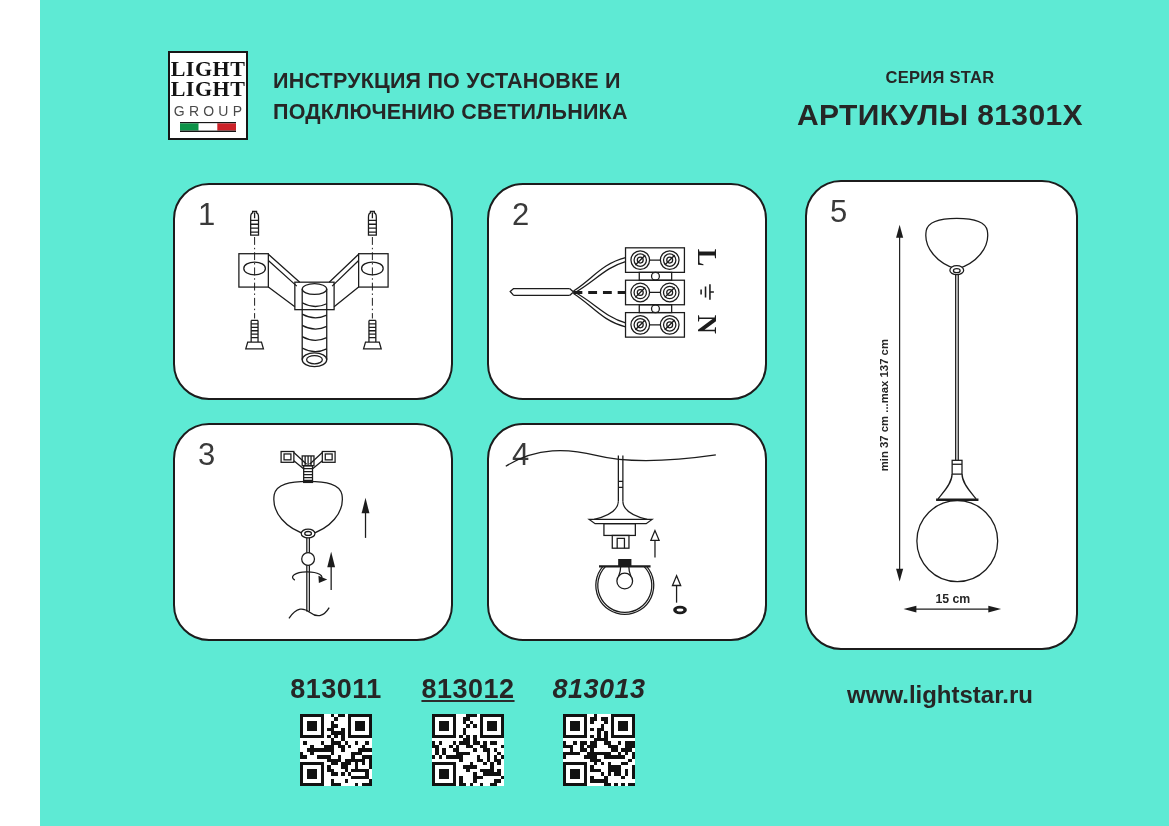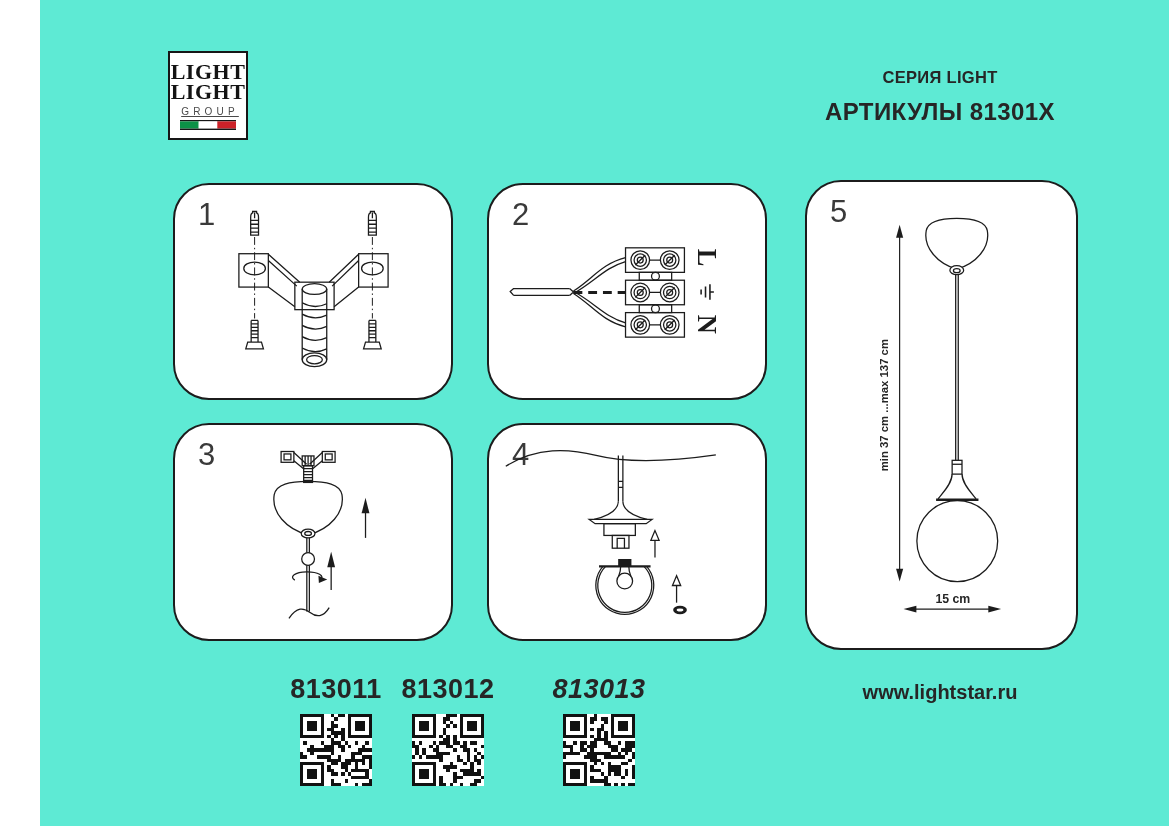--- a/index.html
+++ b/index.html
@@ -4,68 +4,72 @@
 <style>
   html,body{margin:0;padding:0;background:#fff;}
   .page{position:relative;width:1169px;height:826px;background:#5eead4;overflow:hidden;
         font-family:"Liberation Sans",sans-serif;color:#2d2d2d;margin-left:40px;}
   
   .logo{position:absolute;left:128px;top:51px;width:80px;height:89px;background:#fff;
         border:2px solid #161616;box-sizing:border-box;display:flex;flex-direction:column;
         align-items:center;justify-content:center;}
   .logo-word{font-family:"Liberation Serif",serif;font-weight:700;font-size:22px;line-height:20px;
         letter-spacing:.5px;color:#131313;}
-  .logo-group{font-size:10px;letter-spacing:4.2px;color:#4a4a4a;margin-top:4px;margin-left:4px;text-decoration:underline;}
+  .logo-group{font-size:14px;letter-spacing:4.2px;color:#4a4a4a;margin-top:4px;margin-left:4px;}
   .logo-flag{margin-top:3px;display:block;}
   .title{position:absolute;left:233px;top:66px;font-weight:700;font-size:21.5px;line-height:31px;
         color:#262626;letter-spacing:.2px;}
   .series-block{position:absolute;left:750px;top:68px;width:300px;text-align:center;}
   .series{font-weight:700;font-size:16.5px;color:#262626;letter-spacing:.3px;}
-  .articles{font-weight:700;font-size:24px;color:#262626;margin-top:11px;letter-spacing:.4px;}
+  .articles{font-weight:700;font-size:30px;color:#262626;margin-top:11px;letter-spacing:.4px;}
   
   .panel{position:absolute;border:2px solid #1c1c1c;border-radius:36px;box-sizing:border-box;background:#fff;}
   #p1{left:133px;top:183px;width:280px;height:217px;}
   #p2{left:447px;top:183px;width:280px;height:217px;}
   #p3{left:133px;top:423px;width:280px;height:218px;}
   #p4{left:447px;top:423px;width:280px;height:218px;}
   #p5{left:765px;top:180px;width:273px;height:470px;}
   .panel-num{position:absolute;left:23px;top:12px;font-size:31px;color:#3a3a3a;font-weight:400;}
   .panel svg.art{position:absolute;left:0;top:0;width:100%;height:100%;}
   svg text{font-family:"Liberation Sans",sans-serif;}
   svg text.serif-label{font-family:"Liberation Serif",serif;}
   
   .article-block{position:absolute;top:674px;width:96px;text-align:center;}
-  #ab1{left:248px;} #ab2{left:360px;} #ab3{left:511px;font-style:italic;}
+  #ab1{left:248px;} #ab2{left:380px;text-decoration:underline;} #ab3{left:511px;font-style:italic;}
   .article-code{font-weight:700;font-size:27px;color:#262626;letter-spacing:.5px;}
   .qr{width:72px;height:72px;margin:9px auto 0;}
   .qr svg{width:100%;height:100%;display:block;}
   .website{position:absolute;left:760px;top:681px;width:280px;text-align:center;
-        font-weight:700;font-size:20px;color:#262626;}
+        font-weight:700;font-size:24px;color:#262626;}
 </style>
 </head>
 <body>
 
 <div class="page">
 
   <div class="logo">
     <div class="logo-word">LIGHT</div>
     <div class="logo-word">LIGHT</div>
     <div class="logo-group">GROUP</div>
     <svg class="logo-flag" width="56" height="10">
       <rect x="0" y="0" width="56" height="1.4" fill="#161616"></rect>
       <rect x="0" y="1.4" width="18.7" height="7.2" fill="#0c9247"></rect>
       <rect x="18.7" y="1.4" width="18.6" height="7.2" fill="#ffffff"></rect>
       <rect x="37.3" y="1.4" width="18.7" height="7.2" fill="#cc2229"></rect>
       <rect x="0" y="8.6" width="56" height="1.4" fill="#161616"></rect>
     </svg>
   </div>
 
+  <div class="title">
+    <div>ИНСТРУКЦИЯ ПО УСТАНОВКЕ И</div>
+    <div>ПОДКЛЮЧЕНИЮ СВЕТИЛЬНИКА</div>
+  </div>
 
   <div class="series-block">
-    <div class="series">СЕРИЯ LIGHT</div>
+    <div class="series">СЕРИЯ STAR</div>
     <div class="articles">АРТИКУЛЫ 81301X</div>
   </div>
 
   <div class="panel" id="p1">
     <div class="panel-num">1</div>
     <svg class="art" viewBox="0 0 279 217">
       <g stroke="#1c1c1c" fill="none" stroke-width="1.3">
 
         <path d="M80,53 V136" stroke-width="1" stroke-dasharray="8 3 1.5 3"></path>
         <path d="M200,53 V136" stroke-width="1" stroke-dasharray="8 3 1.5 3"></path>

